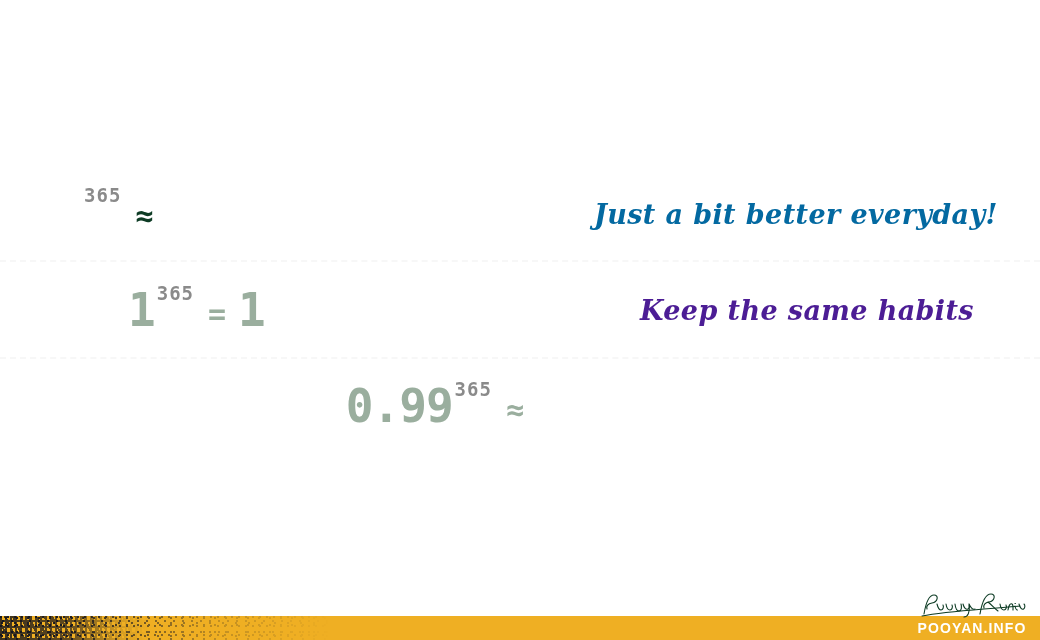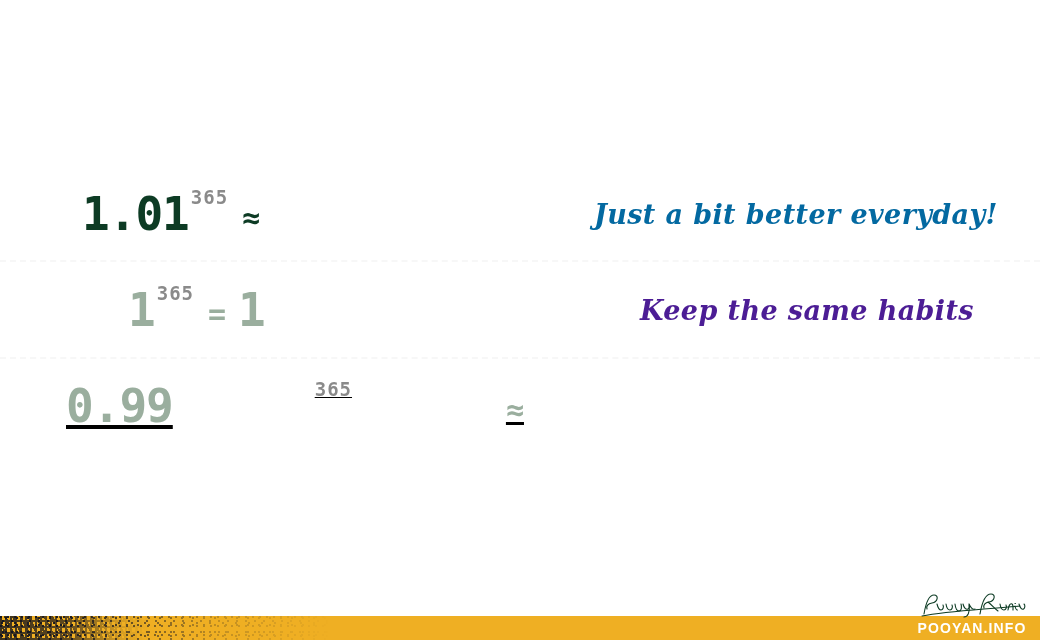--- a/index.html
+++ b/index.html
@@ -90,21 +90,21 @@
   .tone-dark .label { color: #0369a1; }
 
   .tone-sage .base,
   .tone-sage .op,
   .tone-sage .res { color: #9aae9e; }
   .tone-sage .label { color: #4c1d95; }
 
   
   #row-0 .eq { justify-content: flex-start; padding-left: 82px; }
   #row-1 .eq { justify-content: flex-start; padding-left: 128px; }
-  #row-2 .eq { justify-content: space-between; padding-left: 66px; text-decoration: underline; }
+  #row-2 .eq { justify-content: flex-end; padding-left: 66px; }
 
   #row-0 .label { padding-left: 42px; }
   #row-1 .label { padding-left: 42px; }
   #row-2 .label { padding-left: 30px; }
 
   
   .divider {
     position: absolute;
     left: 0;
     right: 0;
@@ -185,21 +185,21 @@
     letter-spacing: 1.1px;
   }
 </style>
 </head>
 <body>
 
 <div id="slide">
 
   <div class="row tone-dark" id="row-0">
     <div class="eq">
-      <span class="base">1.01</span><span class="exp">365</span><span class="op">≈</span>
+      <span class="exp">365</span><span class="op">≈</span>
     </div>
     <div class="label">Just a bit better everyday!</div>
   </div>
 
   <div class="divider" id="divider-0"></div>
 
   <div class="row tone-sage" id="row-1">
     <div class="eq">
       <span class="base">1</span><span class="exp">365</span><span class="op">=</span><span class="res">1</span>
     </div>

